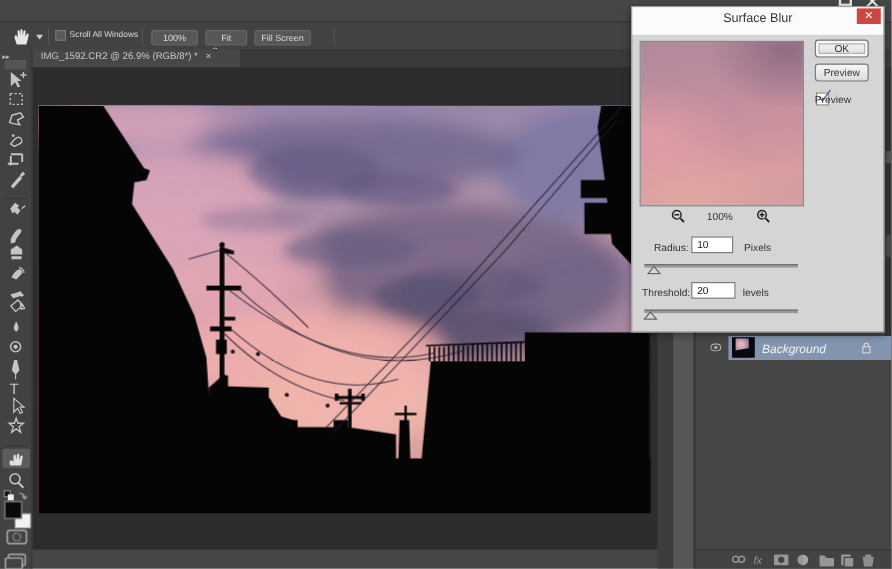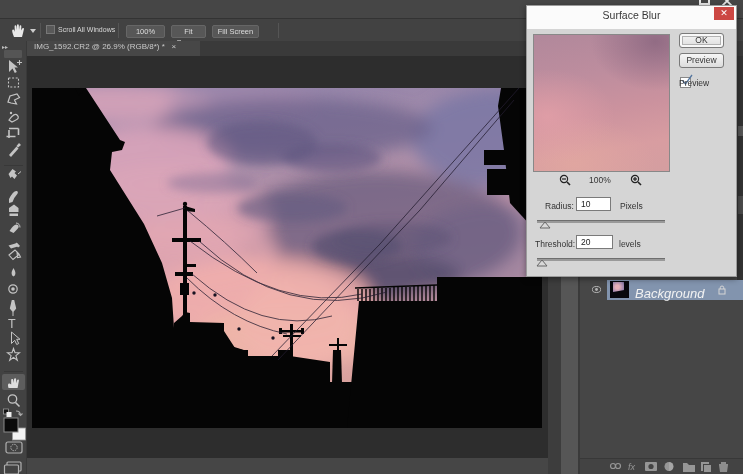--- a/index.html
+++ b/index.html
@@ -209,21 +209,21 @@
   <div style="position:absolute;left:580px;top:280px;width:163px;height:20px;background:#8294ae"></div>
   <div style="position:absolute;left:580px;top:280px;width:27px;height:20px;background:#474747"></div>
   <svg style="position:absolute;left:592px;top:286px" width="9" height="7" viewBox="0 0 9 7">
     <ellipse cx="4.5" cy="3.5" rx="4.2" ry="3" fill="none" stroke="#b5b5b5" stroke-width="1"></ellipse>
     <circle cx="4.5" cy="3.5" r="1.4" fill="#b5b5b5"></circle>
   </svg>
   <div style="position:absolute;left:610px;top:281px;width:19px;height:17px;background:#06060a;overflow:hidden">
     <div style="position:absolute;left:3px;top:1px;width:11px;height:11px;background:radial-gradient(circle at 40% 45%,#e8b0b8 20%,#9a84ac 70%,#55506e)"></div>
     <div style="position:absolute;left:1px;top:10px;width:17px;height:8px;background:#08080c;transform:rotate(-10deg)"></div>
   </div>
-  <div style="position:absolute;left:635px;top:286px;color:#f2f2f2;font-size:13px;font-style:italic">Background</div>
+  <div style="position:absolute;left:635px;top:286px;color:#f2f2f2;font-size:10px;font-style:italic">Background</div>
   <svg style="position:absolute;left:718px;top:285px" width="8" height="10" viewBox="0 0 8 10">
     <rect x="1" y="4" width="6" height="5" fill="none" stroke="#d5d5d5" stroke-width="1"></rect>
     <path d="M2.2 4 V2.8 a1.8 1.8 0 0 1 3.6 0 V4" fill="none" stroke="#d5d5d5" stroke-width="1"></path>
   </svg>
 
   <div style="position:absolute;left:580px;top:458px;width:163px;height:16px;background:#434343;border-top:1px solid #383838"></div>
   <svg style="position:absolute;left:580px;top:459px" width="163" height="15" viewBox="0 0 163 15">
     <g stroke="#969696" fill="none" stroke-width="1.2">
       <circle cx="33" cy="7" r="2.5"></circle>
         <circle cx="38" cy="7" r="2.5"></circle>

